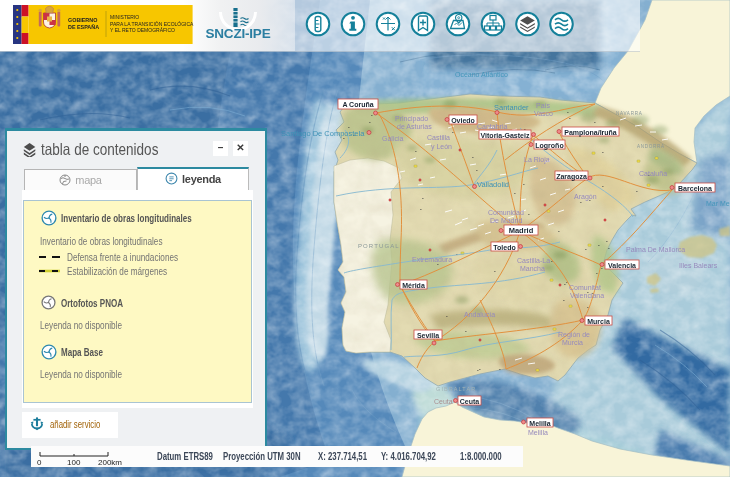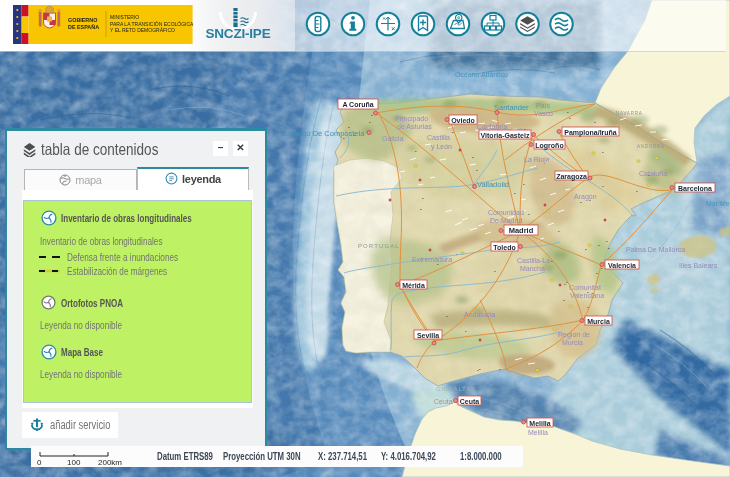--- a/index.html
+++ b/index.html
@@ -1,39 +1,39 @@
 <!DOCTYPE html>
 <html><head>
 <meta charset="utf-8">
 <style>
   html,body{margin:0;padding:0;}
   body{width:730px;height:477px;position:relative;overflow:hidden;font-family:"Liberation Sans",sans-serif;background:#7aa6cb;}
   #map{position:absolute;left:0;top:0;width:730px;height:477px;}
-  #header{position:absolute;left:0;top:0;width:726px;height:51px;background:rgba(255,255,255,0.60);
+  #header{position:absolute;left:0;top:0;width:640px;height:51px;background:rgba(255,255,255,0.60);
     border-bottom:1px solid rgba(90,110,130,0.25);}
   #hdrshade{position:absolute;left:0;top:0;width:295px;height:51px;
     background:linear-gradient(90deg,#ffffff 0 62%,#f0f1f2 75%,#e9ebee 88%,rgba(245,246,247,0.5) 100%);}
   
   #panel{position:absolute;left:5px;top:128px;width:258px;height:317px;background:#eff1f3;
      border:2px solid #2c8aa0;border-top:3px solid #2c8aa0;}
   #ptitle{position:absolute;left:16px;top:9px;color:#565656;font-size:16.5px;transform:scaleX(0.82);transform-origin:0 0;white-space:nowrap;}
   #pbtns{position:absolute;right:17px;top:10px;}
   .pbtn{display:inline-block;width:15px;height:15px;background:#fff;color:#3a3a3a;text-align:center;
      font-weight:bold;font-size:10px;line-height:14px;margin-left:5px;vertical-align:top;}
   #tabs{position:absolute;left:17px;top:36px;width:226px;height:24px;}
   #tab1{position:absolute;left:0;top:2px;width:111px;height:20px;background:#fbfbfb;border:1px solid #b5b5b5;
      color:#a9a9a9;font-size:11px;text-align:center;line-height:20px;letter-spacing:-0.3px;}
   #tab2{position:absolute;left:113px;top:0;width:110px;height:23px;background:#fff;border:1px solid #bbb;
      border-top:2px solid #2c8aa0;border-bottom:none;color:#444;font-size:11px;text-align:center;line-height:20px;letter-spacing:-0.3px;}
-  #pcontent{position:absolute;left:16px;top:69px;width:227px;height:201px;background:#bef264;border:1px solid #a9c4d2;}
+  #pcontent{position:absolute;left:16px;top:69px;width:227px;height:201px;background:#fef9c3;border:1px solid #a9c4d2;}
   #pwhite{position:absolute;left:15px;top:59px;width:231px;height:218px;background:#fff;}
   .itm{position:absolute;left:16px;color:#555;font-size:11px;font-weight:bold;transform:scaleX(0.73);transform-origin:0 0;white-space:nowrap;}
   .sub{position:absolute;left:16px;color:#737373;font-size:10.5px;transform:scaleX(0.78);transform-origin:0 0;white-space:nowrap;}
-  #addsrv{position:absolute;left:15px;top:281px;width:96px;height:26px;background:#fff;color:#737373;
-     font-size:12px;line-height:26px;white-space:nowrap;}
+  #addsrv{position:absolute;left:15px;top:281px;width:96px;height:26px;background:#fff;color:#a16207;
+     font-size:10px;line-height:26px;white-space:nowrap;}
   #addsrv span{display:inline-block;transform:scaleX(0.78);transform-origin:0 0;}
   
   #bbar{position:absolute;left:31px;top:446px;width:492px;height:21px;background:#fcfcfc;}
   .bt{position:absolute;top:5px;font-size:10px;font-weight:bold;color:#3c4758;transform:scaleX(0.78);transform-origin:0 0;white-space:nowrap;}
 </style>
 </head>
 <body>
 <svg id="map" viewBox="0 0 730 477">
 <defs>
 <clipPath id="landclip">

